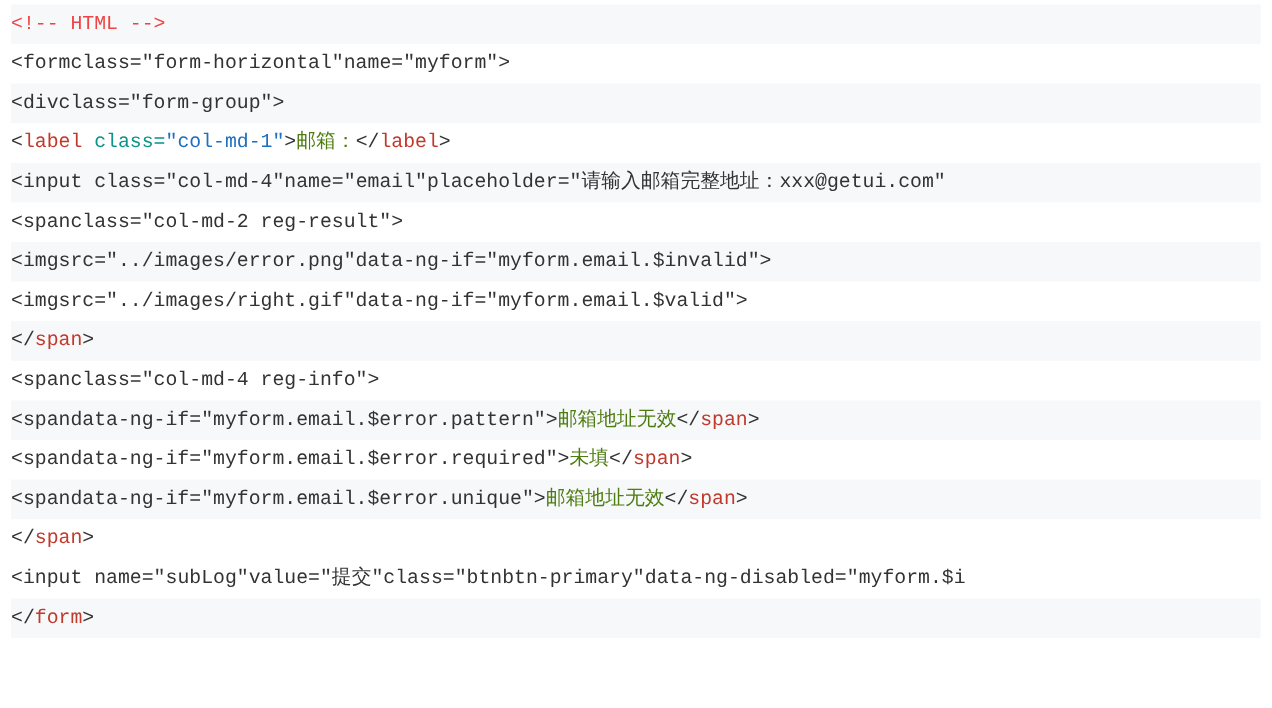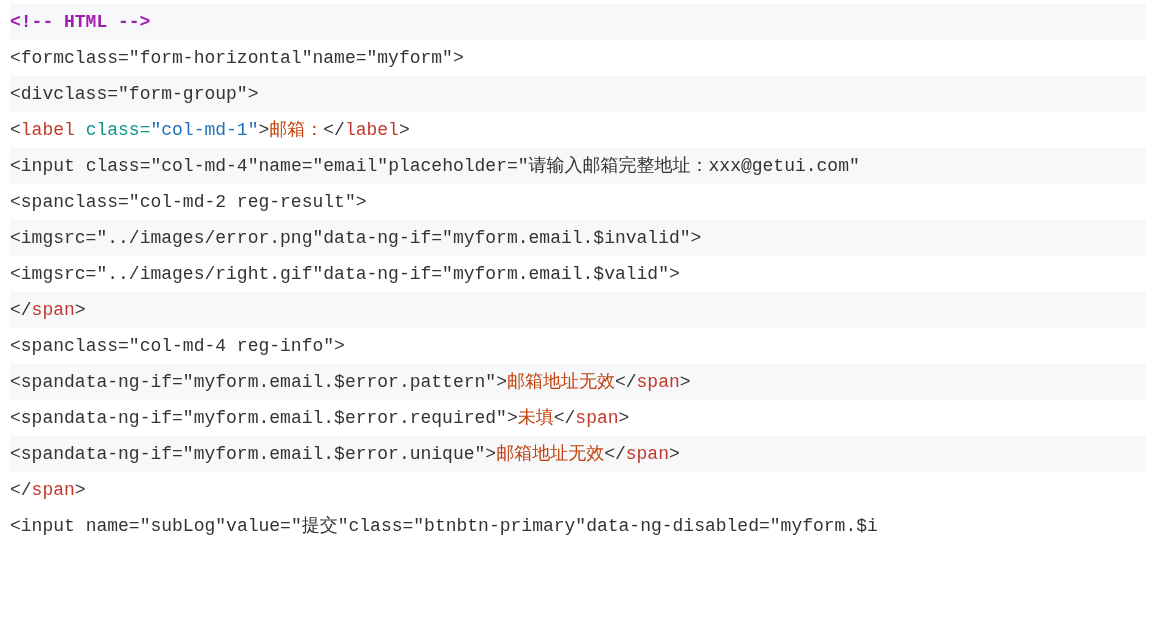--- a/index.html
+++ b/index.html
@@ -15,27 +15,27 @@
     padding: 4px 10px 4px 10px;
   }
   .line {
     white-space: pre;
     line-height: 2.0;
     font-family: inherit;
   }
   .line.alt {
     background: #f6f8fa;
   }
-  .c-comment { color: #a21caf; font-weight: bold; }
+  .c-comment { color: #ef4444; }
   .c-default { color: #333333; }
   .c-tag     { color: #c0392b; }
   .c-attr    { color: #0d9488; } 
   .c-string  { color: #1e6fbf; }
   .c-angle   { color: #333333; }
-  .c-text    { color: #c2410c; }
+  .c-text    { color: #4d7c0f; }
 </style>
 </head>
 <body>
 
 <div class="code-block">
 
 <div class="line alt"><span class="c-comment">&lt;!-- HTML --&gt;</span></div>
 
 <div class="line"><span class="c-angle">&lt;</span><span class="c-default">form</span><span class="c-default">class=</span><span class="c-default">"form-horizontal"</span><span class="c-default">name=</span><span class="c-default">"myform"</span><span class="c-angle">&gt;</span></div>
 
@@ -59,14 +59,15 @@
 
 <div class="line"><span class="c-angle">&lt;</span><span class="c-default">span</span><span class="c-default">data-ng-if=</span><span class="c-default">"myform.email.$error.required"</span><span class="c-angle">&gt;</span><span class="c-text">未填</span><span class="c-angle">&lt;/</span><span class="c-tag">span</span><span class="c-angle">&gt;</span></div>
 
 <div class="line alt"><span class="c-angle">&lt;</span><span class="c-default">span</span><span class="c-default">data-ng-if=</span><span class="c-default">"myform.email.$error.unique"</span><span class="c-angle">&gt;</span><span class="c-text">邮箱地址无效</span><span class="c-angle">&lt;/</span><span class="c-tag">span</span><span class="c-angle">&gt;</span></div>
 
 <div class="line"><span class="c-angle">&lt;/</span><span class="c-tag">span</span><span class="c-angle">&gt;</span></div>
 
 
 <div class="line"><span class="c-angle">&lt;</span><span class="c-default">input</span><span> </span><span class="c-default">name=</span><span class="c-default">"subLog"</span><span class="c-default">value=</span><span class="c-default">"提交"</span><span class="c-default">class=</span><span class="c-default">"btnbtn-primary"</span><span class="c-default">data-ng-disabled=</span><span class="c-default">"myform.$i</span></div>
 
+<div class="line alt"><span class="c-angle">&lt;/</span><span class="c-tag">form</span><span class="c-angle">&gt;</span></div>
 
 </div>
 
 </body></html>

